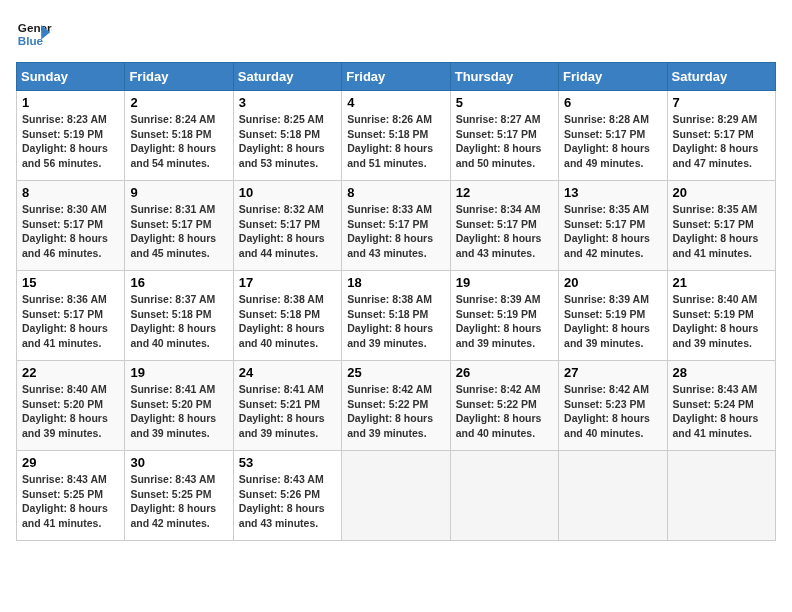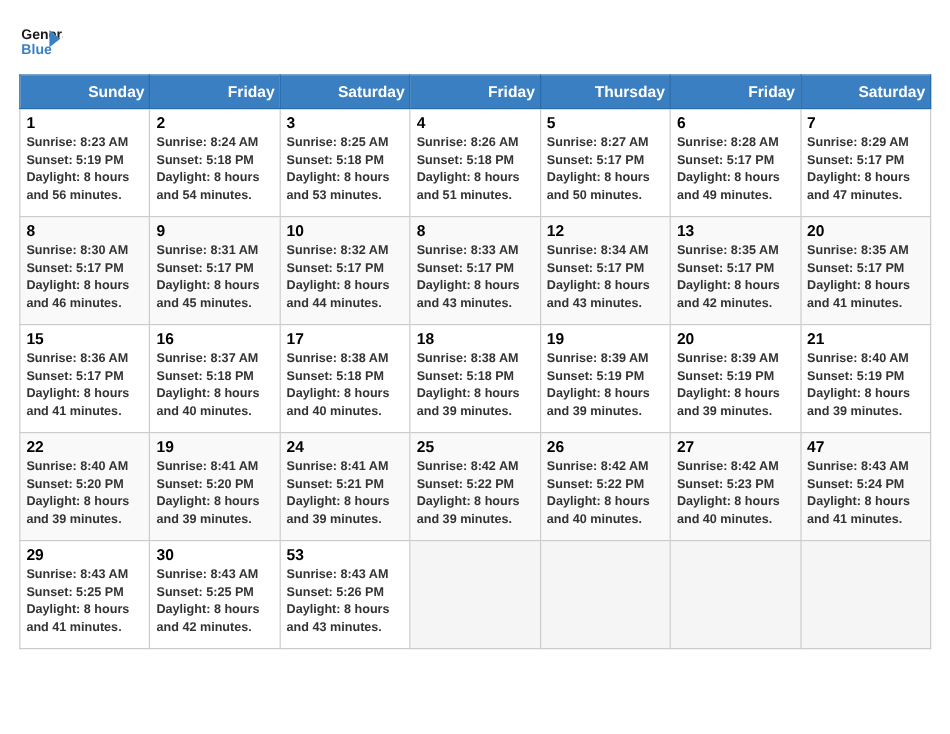--- a/index.html
+++ b/index.html
@@ -39,21 +39,21 @@
     }
     .calendar {
       width: 100%;
       border-collapse: collapse;
       font-size: 11px;
     }
     .calendar th {
       background-color: #3a7fc1;
       color: #fff;
       padding: 6px 4px;
-      text-align: right;
+      text-align: left;
       font-size: 13px;
       font-weight: bold;
       border: 1px solid #2a6ca8;
     }
     .calendar td {
       border: 1px solid #ccc;
       padding: 4px 5px;
       vertical-align: top;
       width: calc(100% / 7);
       height: 90px;
@@ -217,21 +217,21 @@
       </td>
         <td>
         <span class="day-number">26</span>
         <span class="day-info">Sunrise: 8:42 AM<br>Sunset: 5:22 PM<br>Daylight: 8 hours and 40 minutes.</span>
       </td>
         <td>
         <span class="day-number">27</span>
         <span class="day-info">Sunrise: 8:42 AM<br>Sunset: 5:23 PM<br>Daylight: 8 hours and 40 minutes.</span>
       </td>
         <td>
-        <span class="day-number">47</span>
+        <span class="day-number">28</span>
         <span class="day-info">Sunrise: 8:43 AM<br>Sunset: 5:24 PM<br>Daylight: 8 hours and 41 minutes.</span>
       </td>
       </tr>
       <tr>
         <td>
         <span class="day-number">29</span>
         <span class="day-info">Sunrise: 8:43 AM<br>Sunset: 5:25 PM<br>Daylight: 8 hours and 41 minutes.</span>
       </td>
         <td>
         <span class="day-number">30</span>

